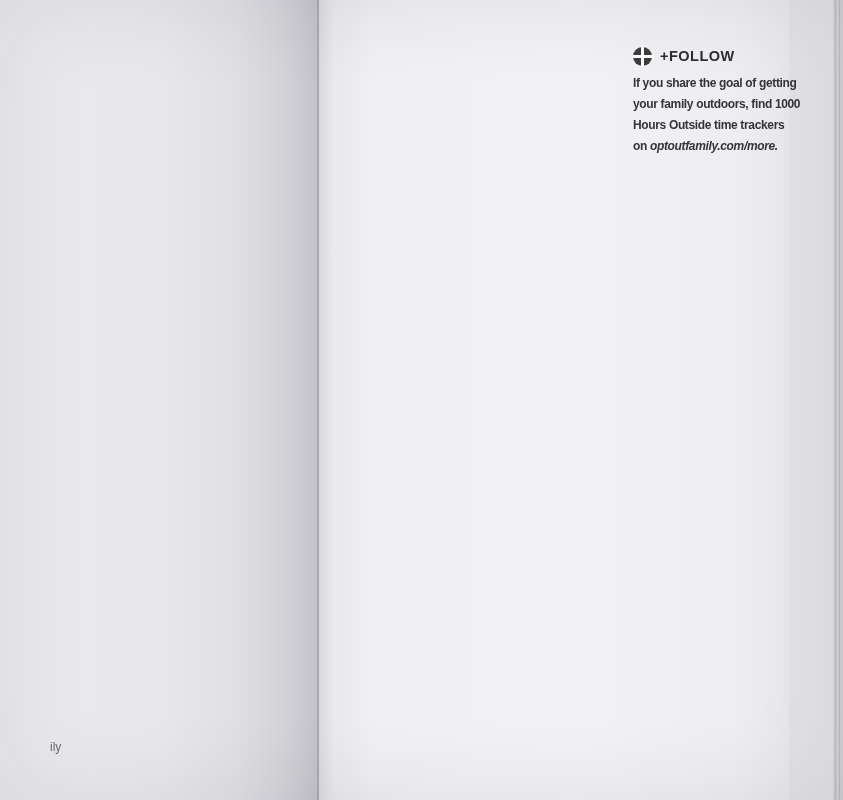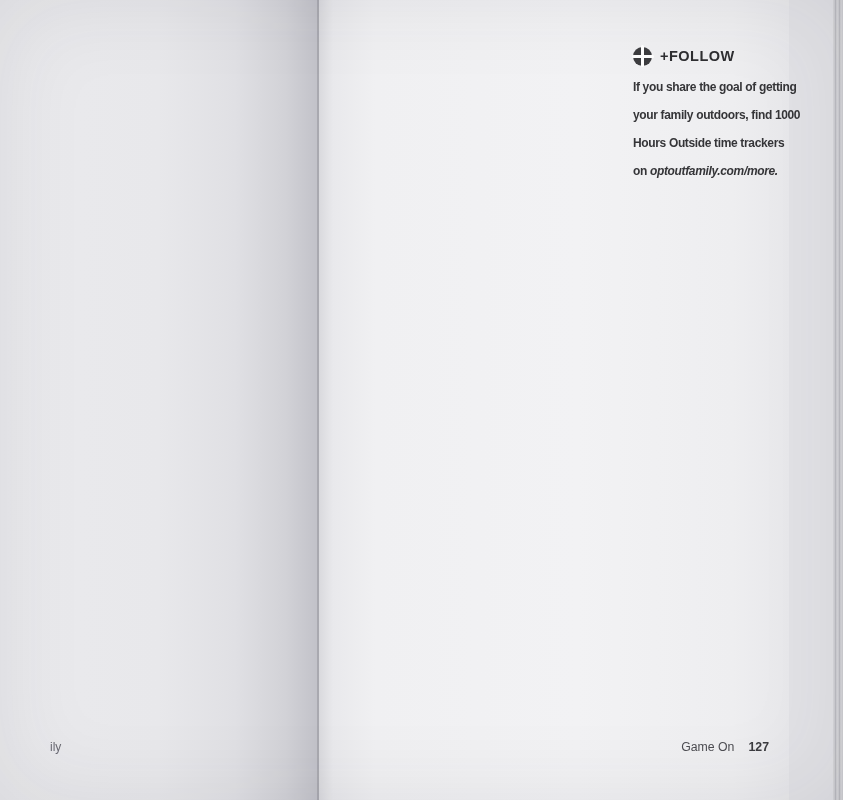--- a/index.html
+++ b/index.html
@@ -35,21 +35,21 @@
   .callout{float:right;width:168px;margin:8px -32px 30px 22px;
          font-family:"Liberation Sans",sans-serif;text-align:left;text-indent:0;letter-spacing:0;}
   .callout-head{display:flex;align-items:center;gap:8px;margin-bottom:7px;}
   .plus-circle{position:relative;width:19px;height:19px;border-radius:50%;
          background:#3d3d40;flex:none;}
   .plus-circle::before{content:'';position:absolute;left:-1.5px;top:7.9px;width:22px;height:3.4px;
          background:#fff;border-radius:2px;}
   .plus-circle::after{content:'';position:absolute;top:-1.5px;left:7.9px;width:3.4px;height:22px;
          background:#fff;border-radius:2px;}
   .follow-label{font-weight:bold;font-size:14.5px;letter-spacing:.5px;color:#2f2f32;}
-  .callout-body{font-weight:bold;font-size:12px;line-height:28px;color:#353538;letter-spacing:-.35px;}
+  .callout-body{font-weight:bold;font-size:12px;line-height:21px;color:#353538;letter-spacing:-.35px;}
   .callout-site{font-style:italic;}
 
   .rp-footer{position:absolute;left:60px;top:740px;width:390px;text-align:right;
          font-family:"Liberation Sans",sans-serif;font-size:12.3px;color:#4d4d52;}
   .rp-footer b{margin-left:14px;color:#3b3b3f;}
 </style>
 </head>
 <body>
 
 <div class="photo">
@@ -101,20 +101,17 @@
       </aside>
 
       <div id="rp-b">
 
       <p class="para"></p>
           <p class="para"></p>
         </div>
 
     </div>
 
-    <div class="rp-footer">
-      <span>Game On</span><b>127</b>
-    </div>
   </div>
 
   <div class="fore-edge"></div>
 
 </div>
 
 </body></html>

